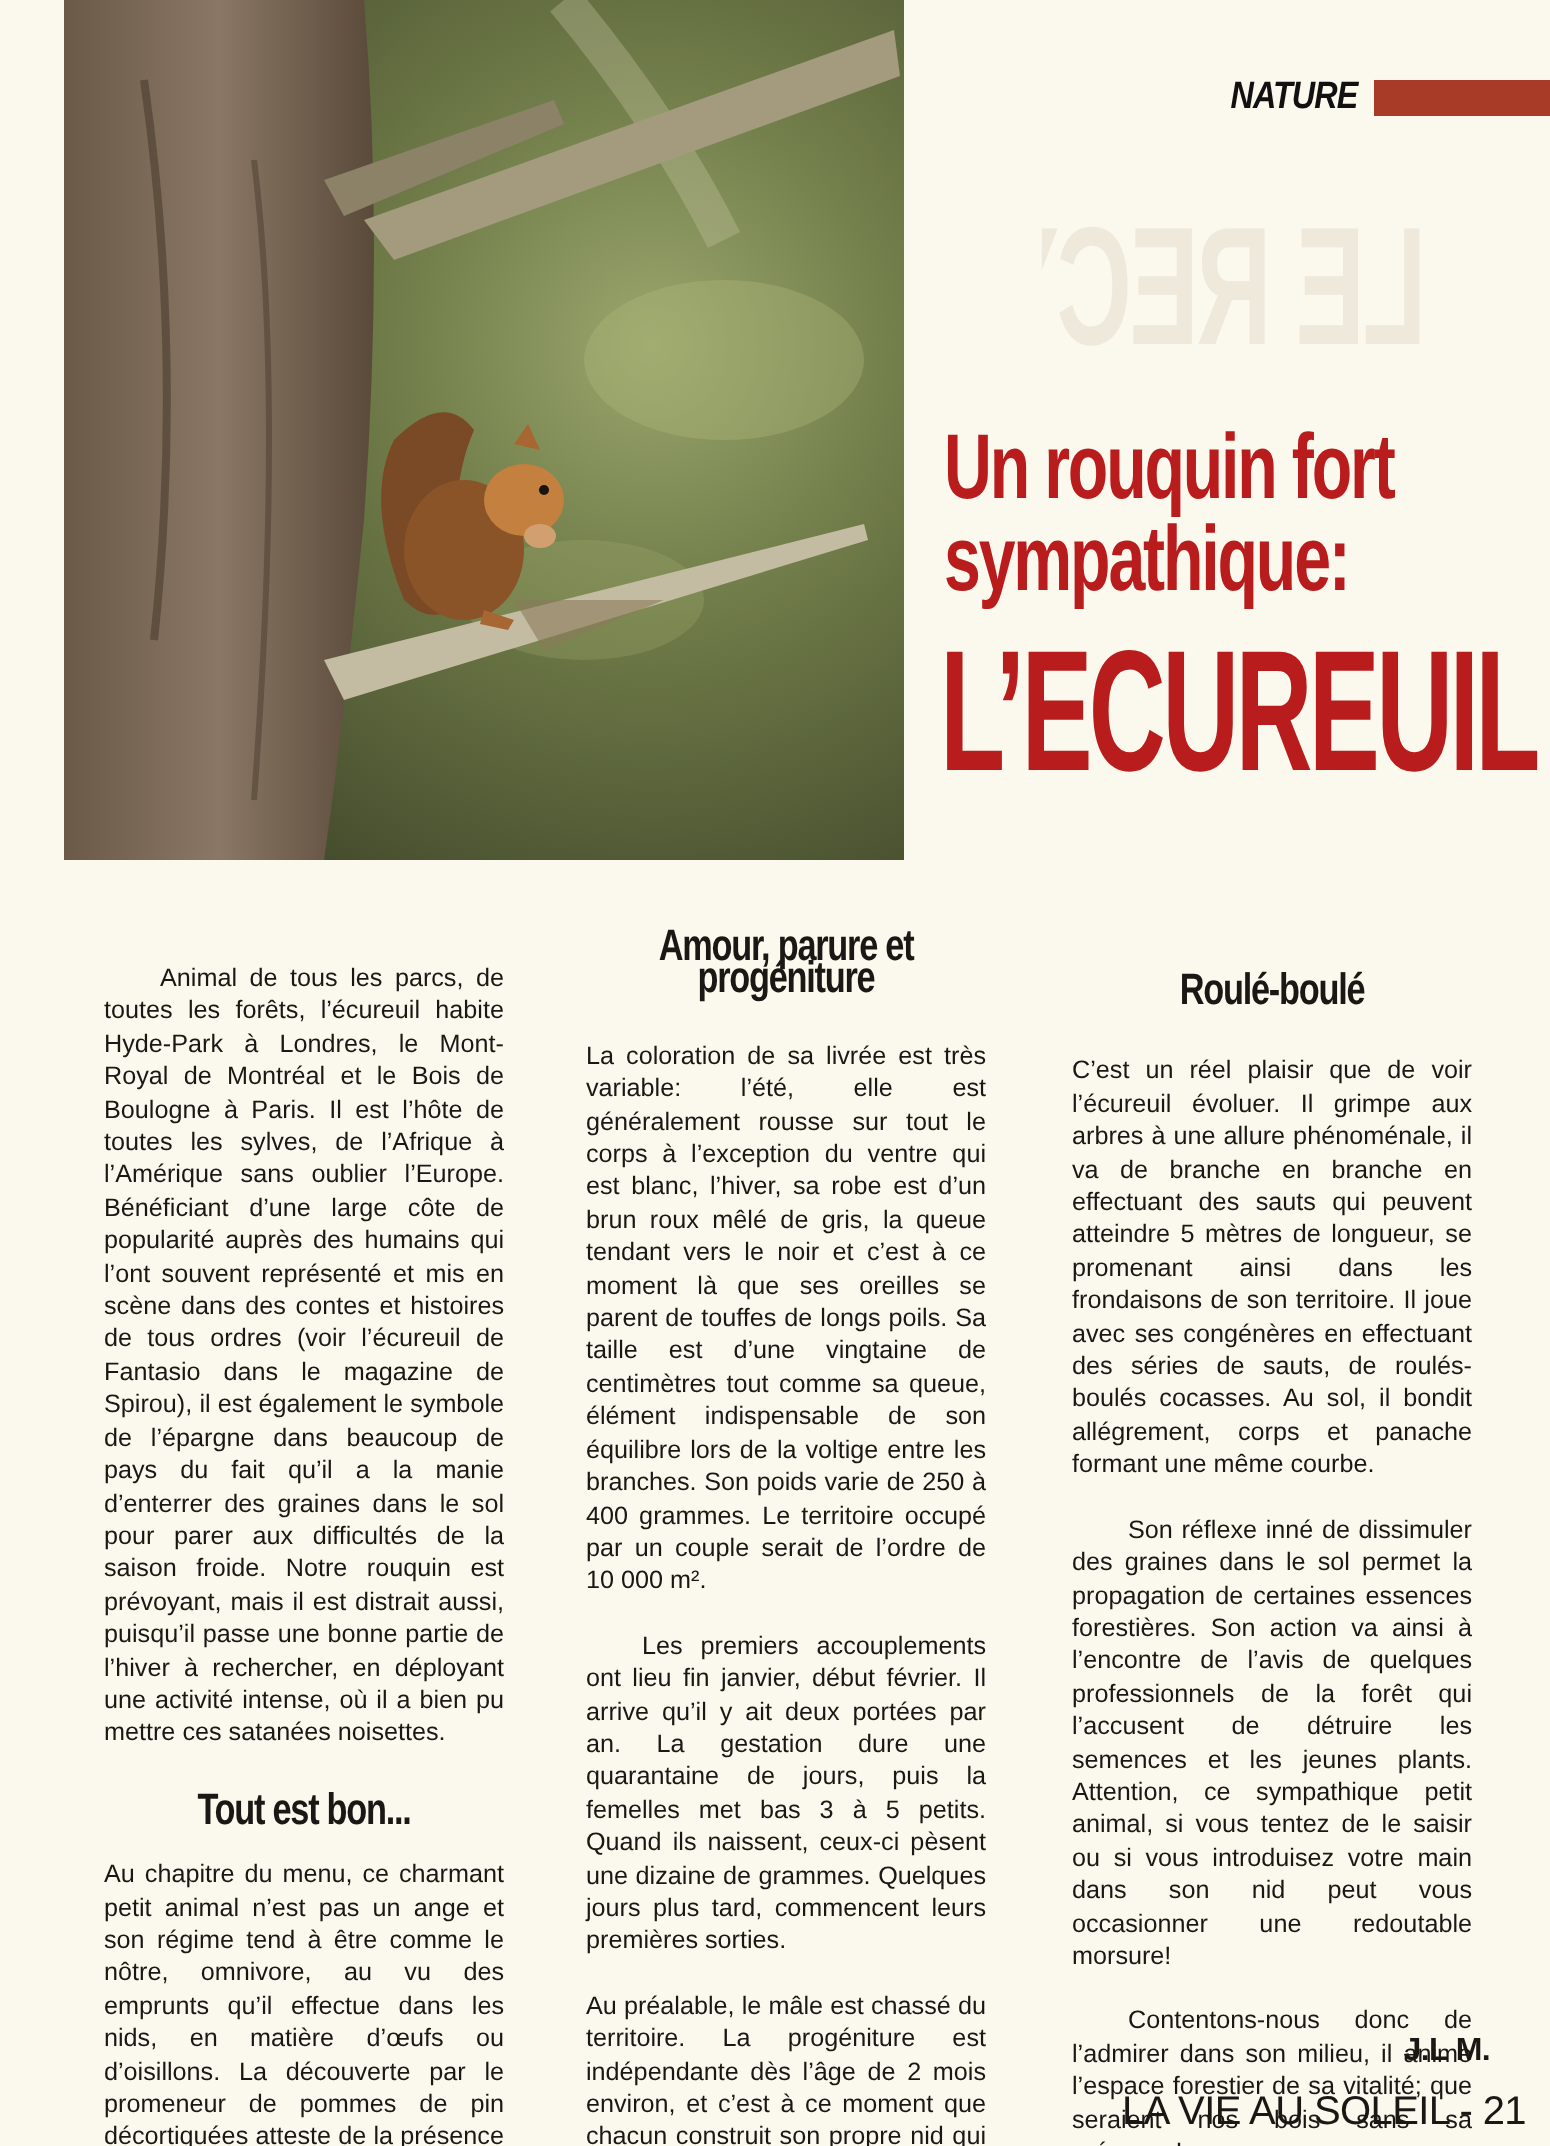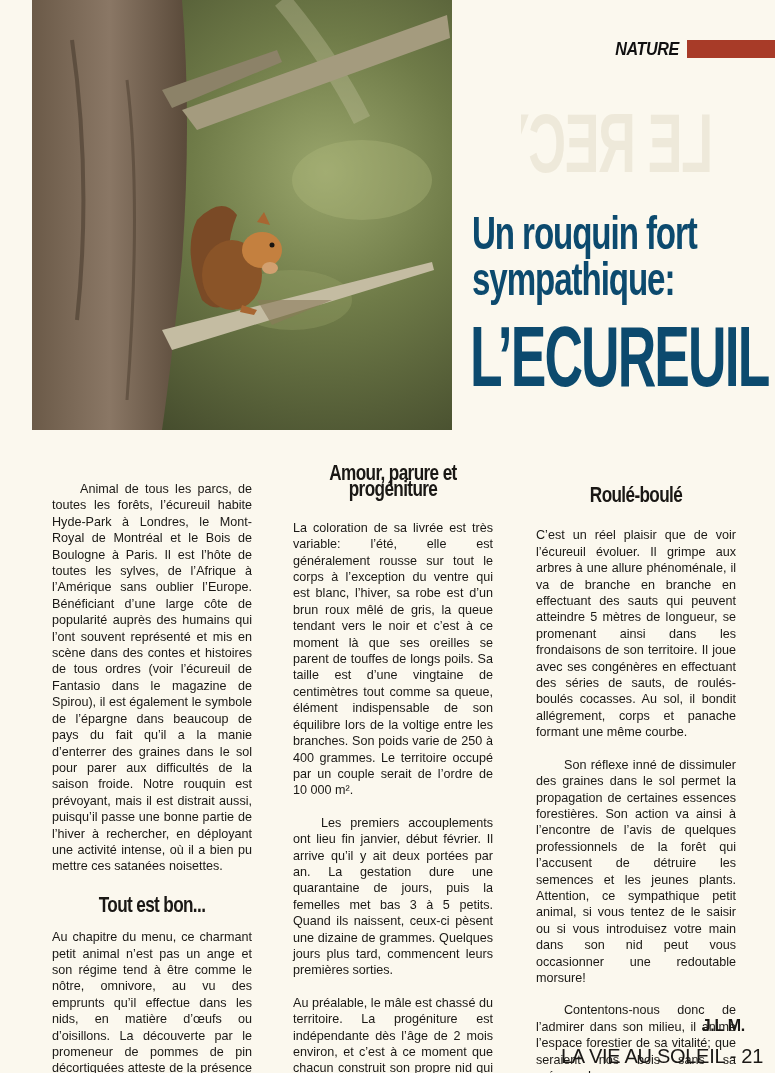--- a/index.html
+++ b/index.html
@@ -28,21 +28,21 @@
   .section-tag .bar { width: 88px; height: 18px; background: #a83b28; }
   .ghost {
     position: absolute; top: 95px; left: 462px; width: 310px; height: 110px;
     font-family: "Liberation Sans", sans-serif; font-weight: bold;
     font-size: 84px; color: #ece6d6; letter-spacing: -2px;
     transform: scaleX(-0.62); transform-origin: center; white-space: nowrap;
     text-align: center; opacity: 0.8; overflow: hidden;
   }
   .title-wrap {
     position: absolute; left: 462px; top: 210px; width: 300px;
-    color: #0c4a6e; font-family: "Liberation Sans", sans-serif; font-weight: bold;
+    color: #b91c1c; font-family: "Liberation Sans", sans-serif; font-weight: bold;
   }
   .title-line1, .title-line2 {
     font-size: 46px; line-height: 46px; letter-spacing: -1.5px;
     transform: scaleX(0.72); transform-origin: left center; white-space: nowrap;
     margin-left: 10px;
   }
   .title-main {
     font-size: 86px; line-height: 96px; letter-spacing: -3px; margin-top: 6px;
     transform: scaleX(0.62); transform-origin: left center; white-space: nowrap;
     margin-left: 8px;

